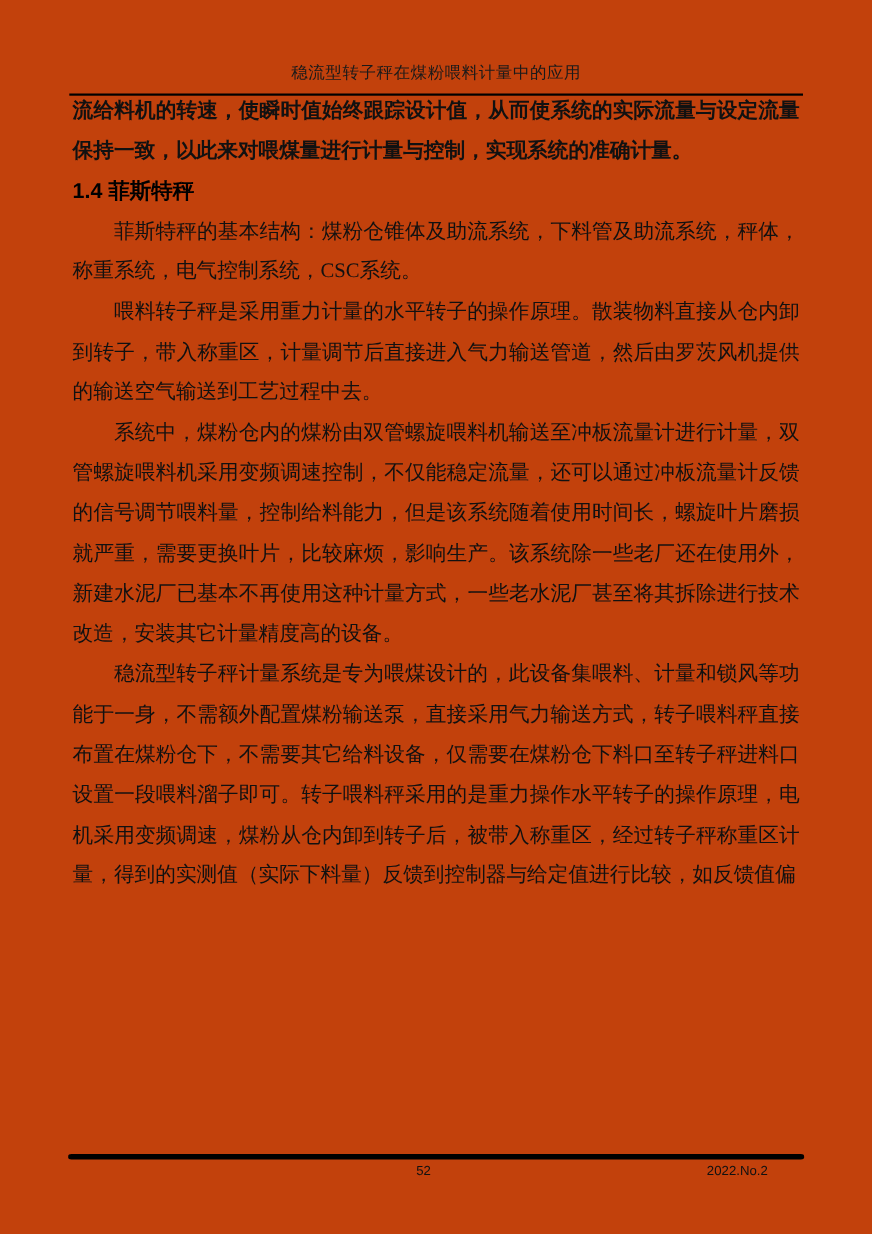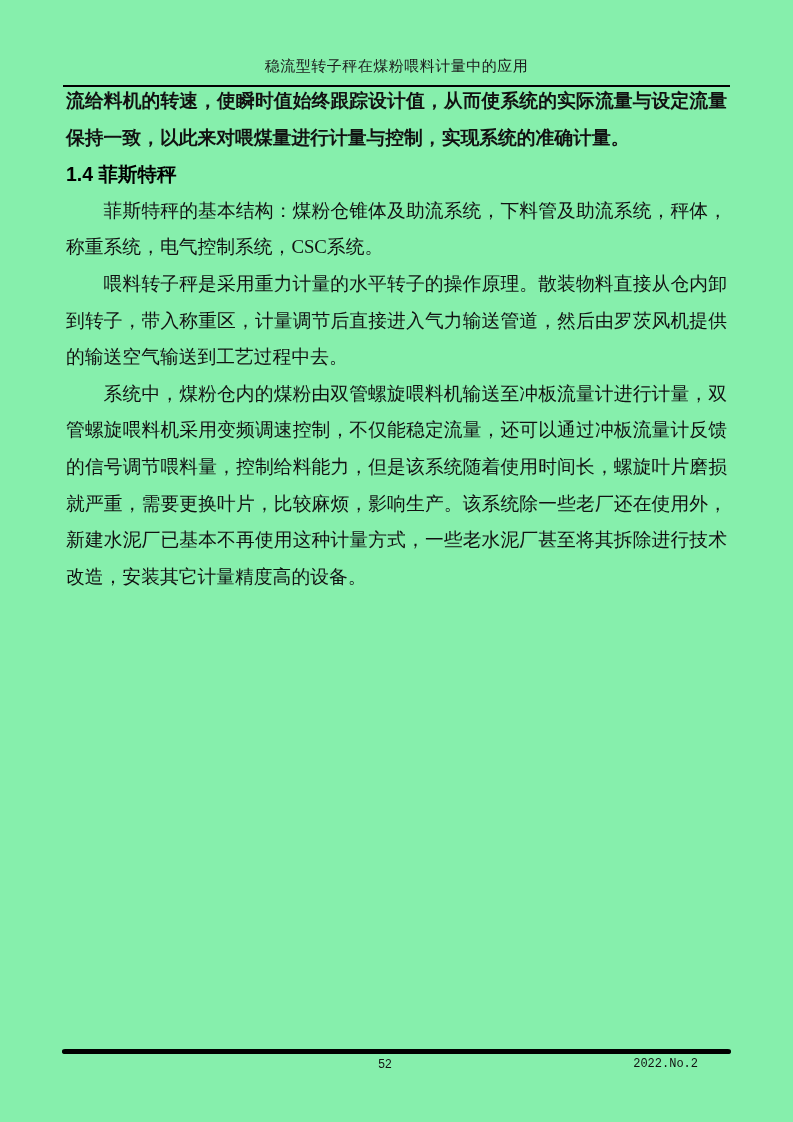--- a/index.html
+++ b/index.html
@@ -4,21 +4,21 @@
 <style>
   html, body {
     margin: 0;
     padding: 0;
     background: #ffffff;
   }
   .page {
     position: relative;
     width: 793px;
     height: 1122px;
-    background: #86efac;
+    background: #c2410c;
     color: #000000;
     font-family: "Liberation Serif", "DejaVu Serif", serif;
     overflow: hidden;
   }
   
   .running-head {
     position: absolute;
     top: 57px;
     left: 66px;
     width: 661px;
@@ -89,21 +89,21 @@
     text-align: center;
     font-size: 12px;
     font-family: "Liberation Sans", "DejaVu Sans", sans-serif;
     color: #111111;
   }
   .footer-issue {
     position: absolute;
     top: 1057px;
     right: 95px;
     font-size: 12px;
-    font-family: Liberation Mono, monospace;
+    font-family: Liberation Sans, sans-serif;
     color: #111111;
     text-align: center;
   }
 </style>
 </head>
 <body>
 
 <div class="page">
 
   <div class="running-head">稳流型转子秤在煤粉喂料计量中的应用</div>
@@ -118,20 +118,21 @@
 
     <p>菲斯特秤的基本结构：煤粉仓锥体及助流系统，下料管及助流系统，秤体，称重系统，电气控制系统，CSC系统。</p>
 
     <p>喂料转子秤是采用重力计量的水平转子的操作原理。散装物料直接从仓内卸到转子，带入称重区，计量调节后直接进入气力输送管道，然后由罗茨风机提供的输送空气输送到工艺过程中去。</p>
 
 
 
     <p>系统中，煤粉仓内的煤粉由双管螺旋喂料机输送至冲板流量计进行计量，双管螺旋喂料机采用变频调速控制，不仅能稳定流量，还可以通过冲板流量计反馈的信号调节喂料量，控制给料能力，但是该系统随着使用时间长，螺旋叶片磨损就严重，需要更换叶片，比较麻烦，影响生产。该系统除一些老厂还在使用外，新建水泥厂已基本不再使用这种计量方式，一些老水泥厂甚至将其拆除进行技术改造，安装其它计量精度高的设备。</p>
 
 
+    <p>稳流型转子秤计量系统是专为喂煤设计的，此设备集喂料、计量和锁风等功能于一身，不需额外配置煤粉输送泵，直接采用气力输送方式，转子喂料秤直接布置在煤粉仓下，不需要其它给料设备，仅需要在煤粉仓下料口至转子秤进料口设置一段喂料溜子即可。转子喂料秤采用的是重力操作水平转子的操作原理，电机采用变频调速，煤粉从仓内卸到转子后，被带入称重区，经过转子秤称重区计量，得到的实测值（实际下料量）反馈到控制器与给定值进行比较，如反馈值偏</p>
 
   </div>
 
   <div class="footer-rule"></div>
 
   <div class="footer-pagenum">52</div>
 
   <div class="footer-issue">2022.No.2</div>
 
 </div>

